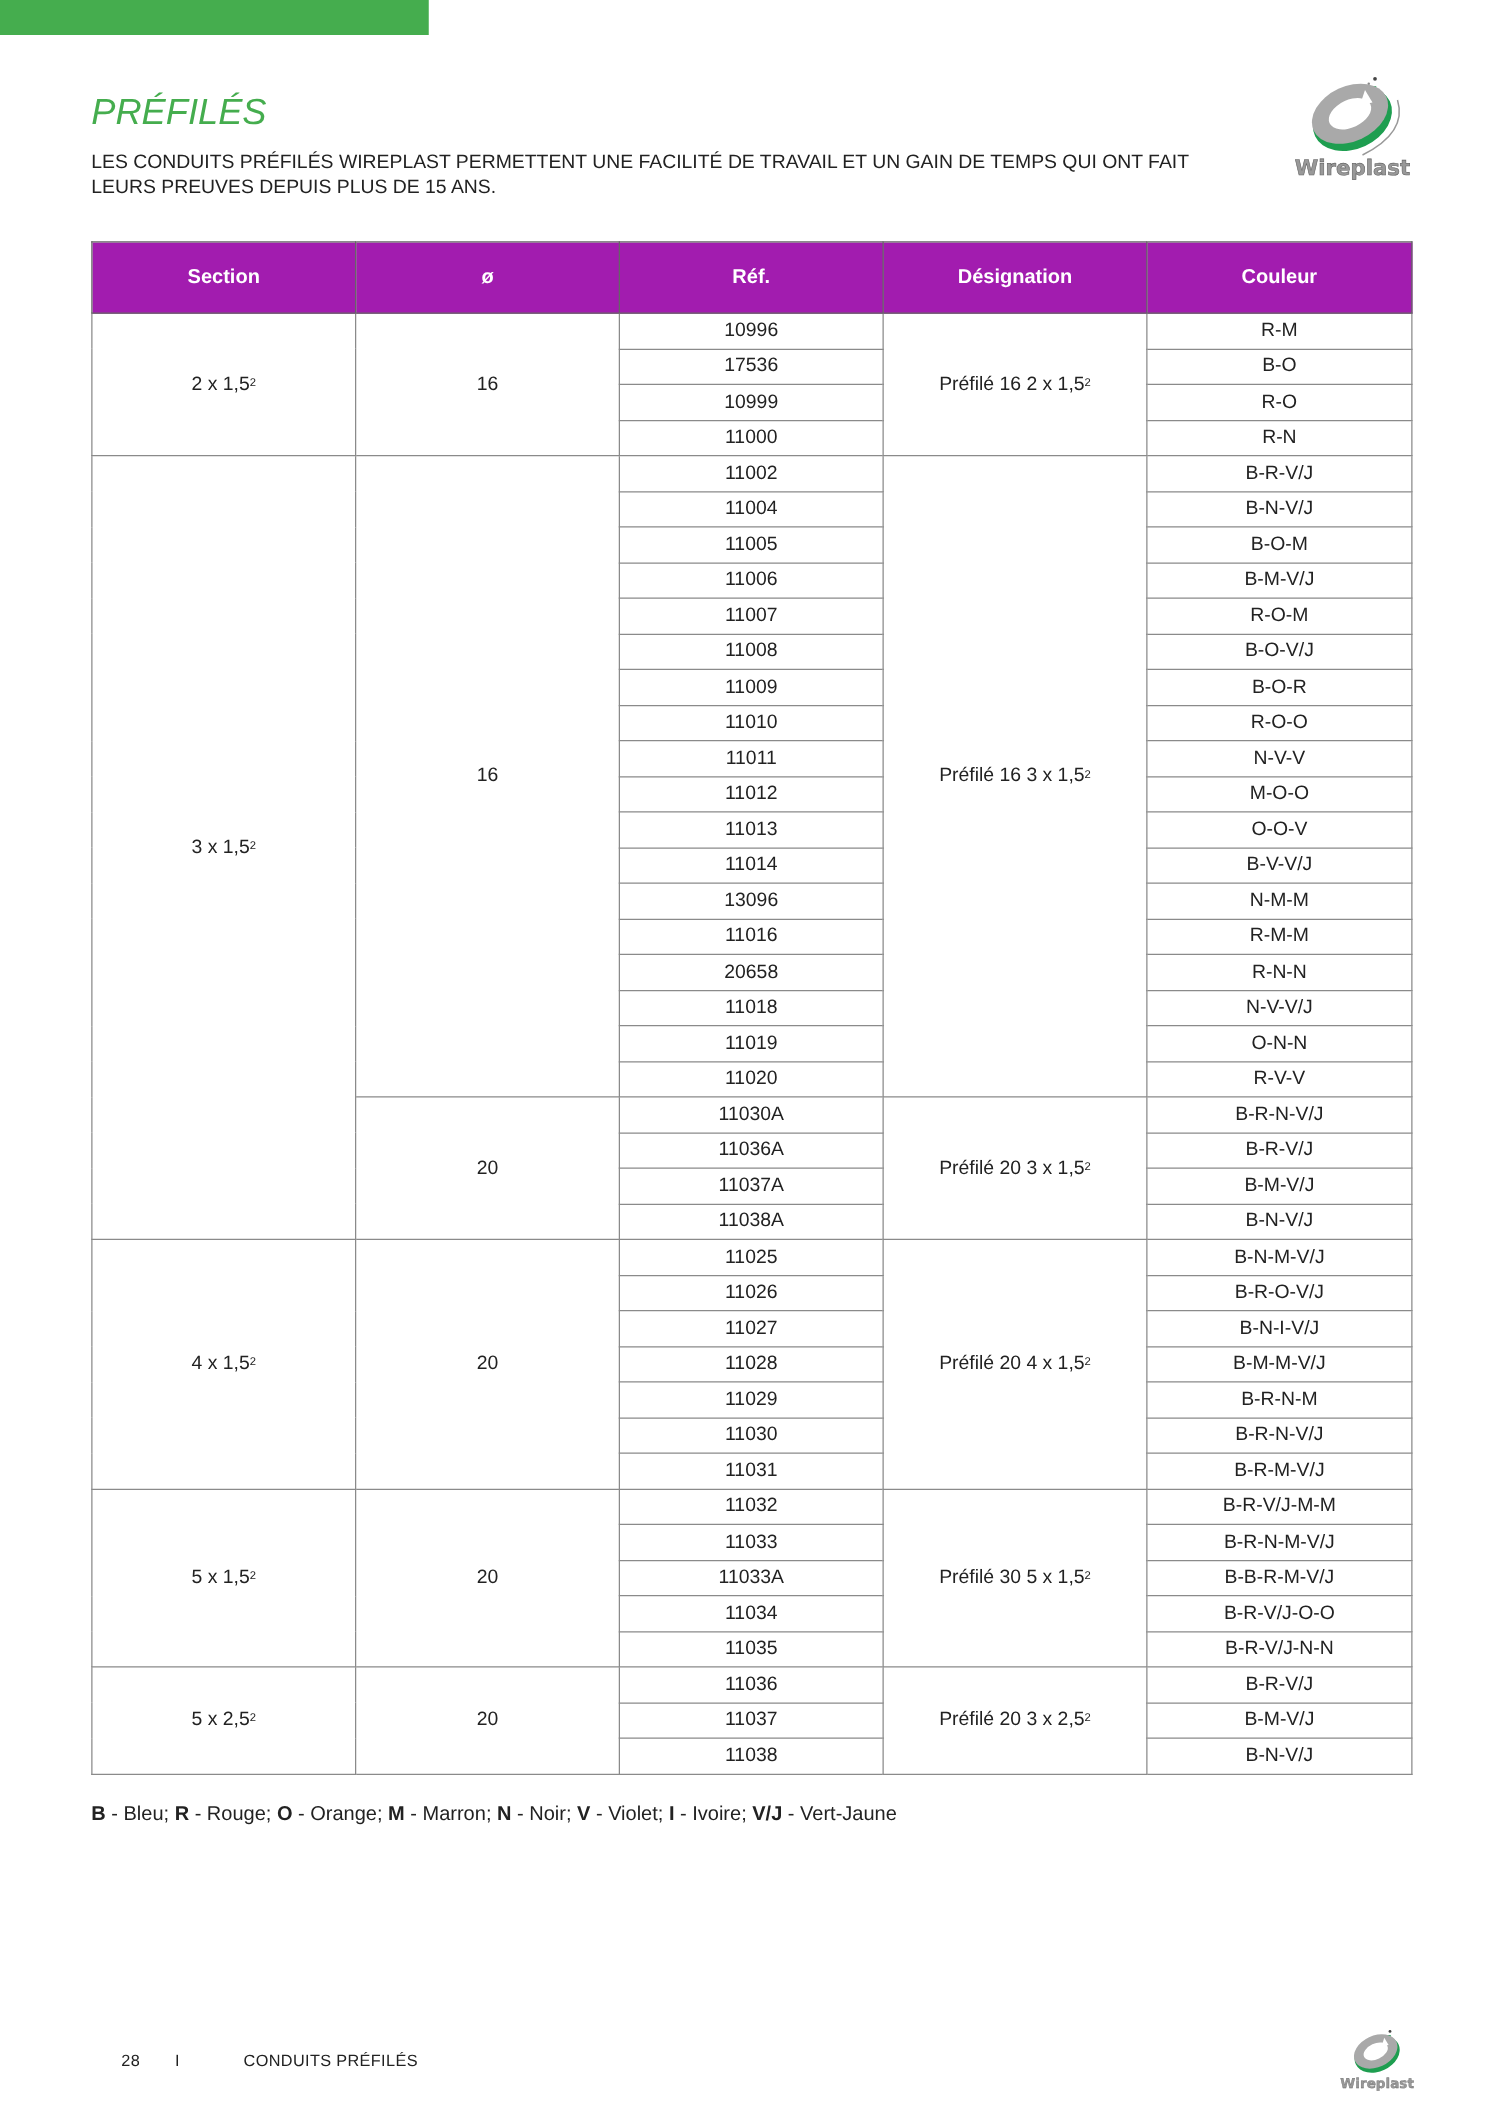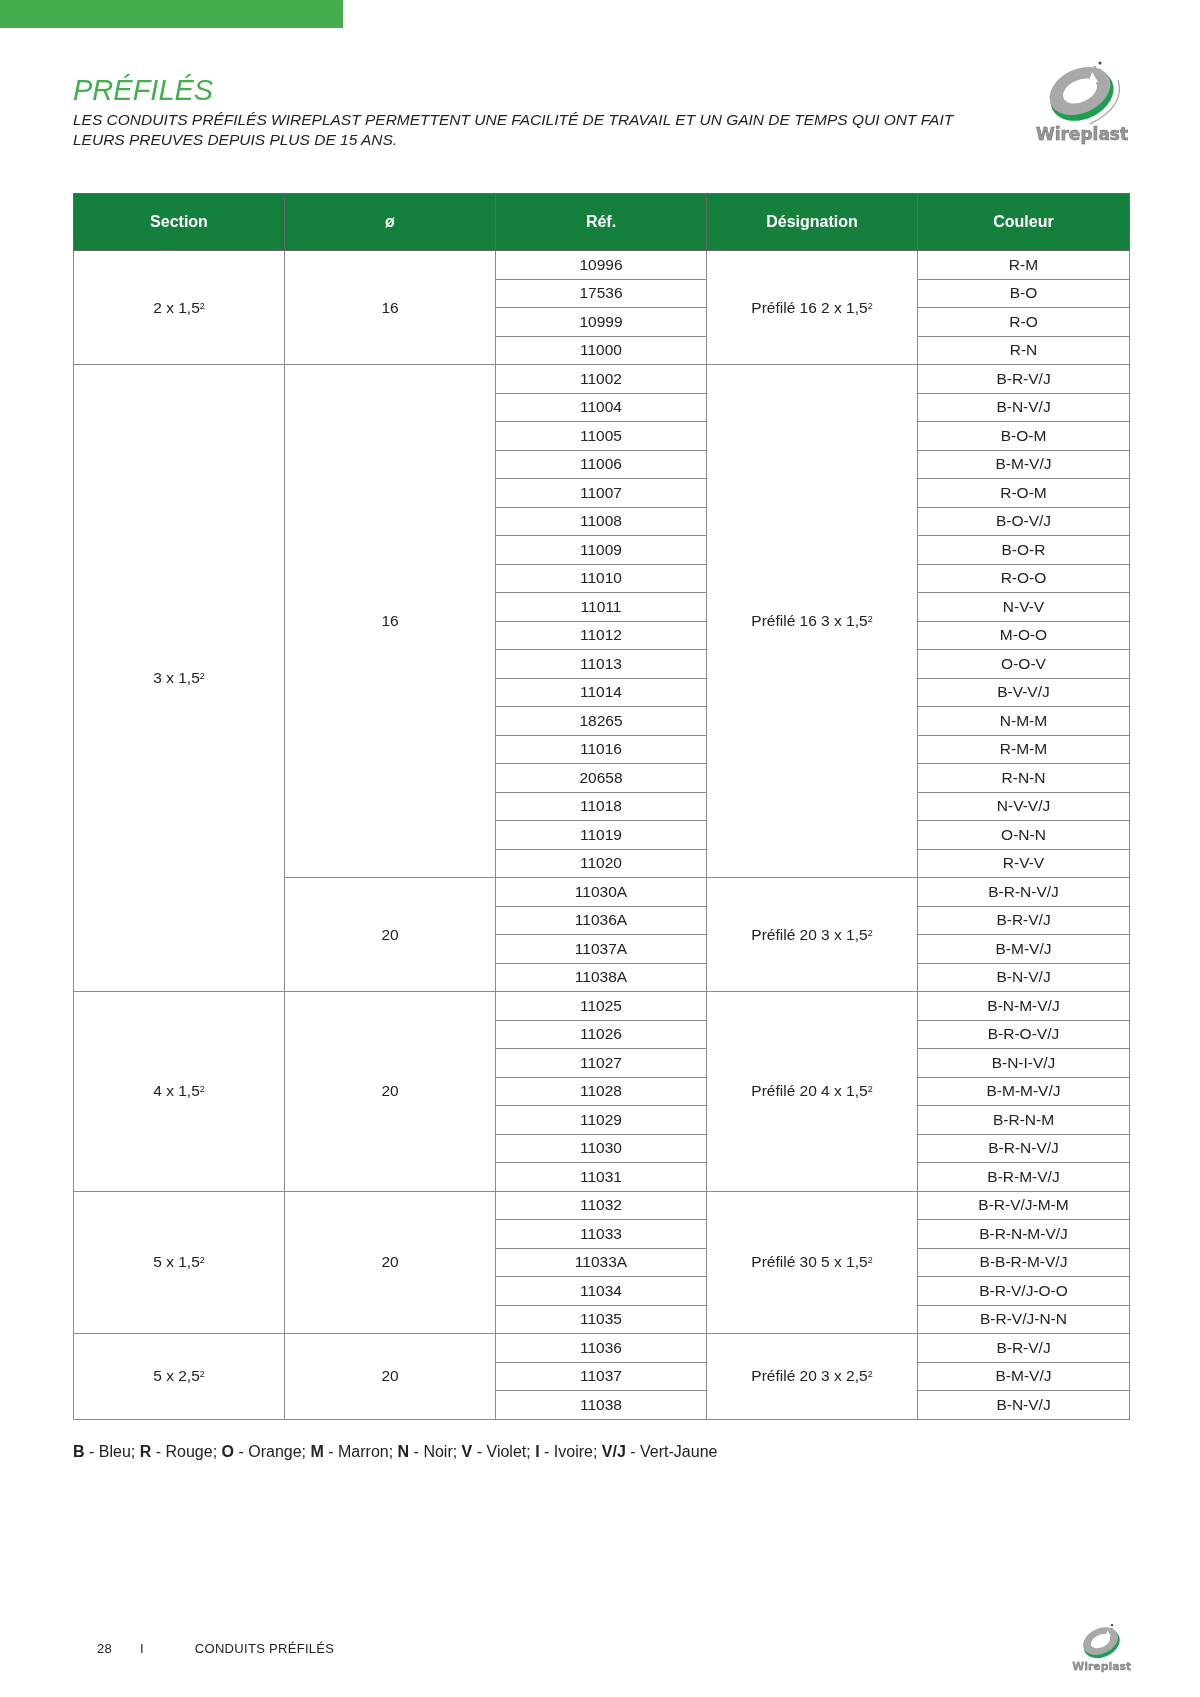--- a/index.html
+++ b/index.html
@@ -1,23 +1,23 @@
 <!DOCTYPE html>
 <html><head>
 <meta charset="utf-8">
 <style>
   html, body { margin:0; padding:0; background:#fff; }
   body { width:1200px; height:1697px; position:relative; overflow:hidden; font-family:"Liberation Sans", "DejaVu Sans", sans-serif; color:#222; }
   .topbar { position:absolute; left:0; top:0; width:343px; height:28px; background:#45ad4e; }
   .title { position:absolute; left:73px; top:74px; font-size:29px; color:#45ad4e; letter-spacing:0px; font-weight:normal; }
-  .intro { position:absolute; left:73px; top:110px; width:900px; font-size:15.5px; line-height:19.5px; color:#222; text-transform:uppercase;font-style:italic; }
+  .intro { position:absolute; left:73px; top:120px; width:900px; font-size:15.5px; line-height:19.5px; color:#222; text-transform:uppercase; }
   .logo { position:absolute; left:1030px; top:58px; width:105px; height:90px; }
   .logo-small { position:absolute; left:1072px; top:1622px; width:60px; height:52px; }
   table.spec { position:absolute; left:73px; top:193px; width:1056px; border-collapse:collapse; table-layout:fixed; }
-  table.spec th { background:#15803d; color:#fff; font-weight:bold; font-size:16px; height:56px; border:1px solid #666; text-align:center; padding:0; }
+  table.spec th { background:#a21caf; color:#fff; font-weight:bold; font-size:16px; height:56px; border:1px solid #666; text-align:center; padding:0; }
   table.spec td { border:1px solid #8a8a8a; text-align:center; font-size:15.5px; height:27.5px; padding:0; color:#222; line-height:16px; }
   table.spec td sup { font-size:9px; vertical-align:top; position:relative; top:-2px; }
   .legend { position:absolute; left:73px; top:1443px; font-size:16px; color:#222; }
   .legend b { font-weight:bold; }
   .footer { position:absolute; left:72px; top:1641px; font-size:13px; color:#222; letter-spacing:0.3px; }
   .footer span { display:inline-block;margin-left:25px; }
   .footer .sep { margin:0 22px 0 24px; }
 </style>
 </head>
 <body>
@@ -121,21 +121,21 @@
       </tr>
       <tr>
         <td>11013</td>
         <td>O-O-V</td>
       </tr>
       <tr>
         <td>11014</td>
         <td>B-V-V/J</td>
       </tr>
       <tr>
-        <td>18265</td>
+        <td>13096</td>
         <td>N-M-M</td>
       </tr>
       <tr>
         <td>11016</td>
         <td>R-M-M</td>
       </tr>
       <tr>
         <td>20658</td>
         <td>R-N-N</td>
       </tr>

